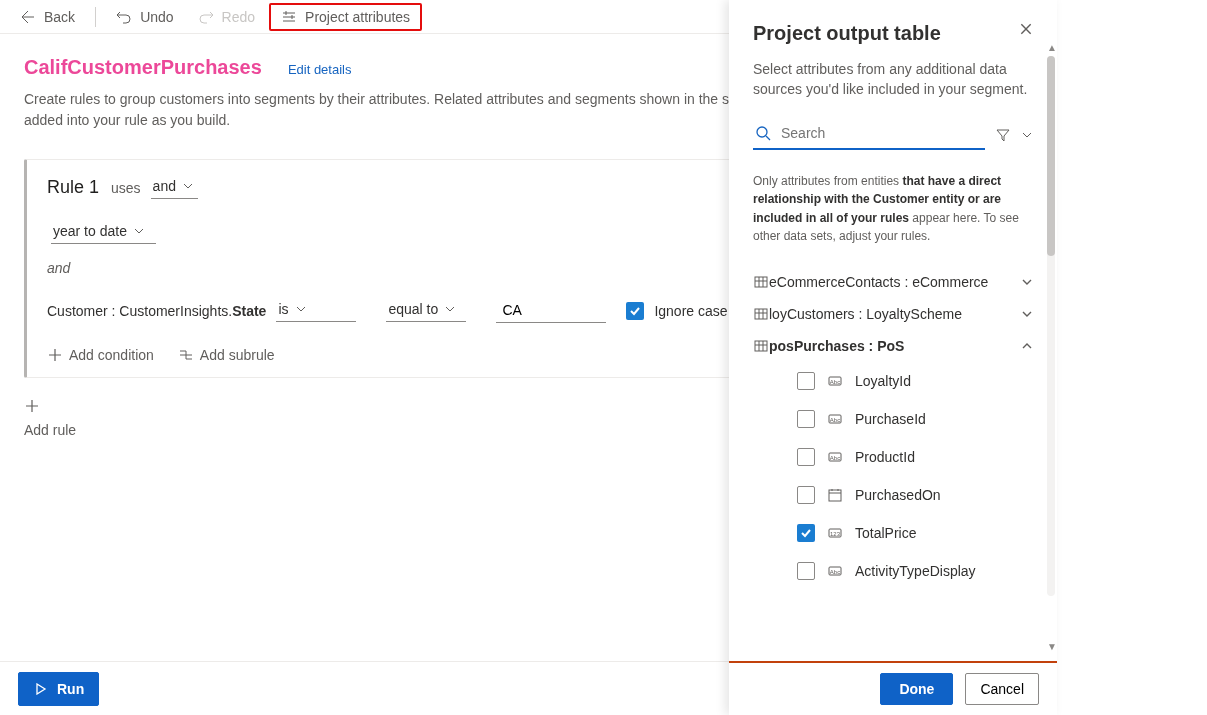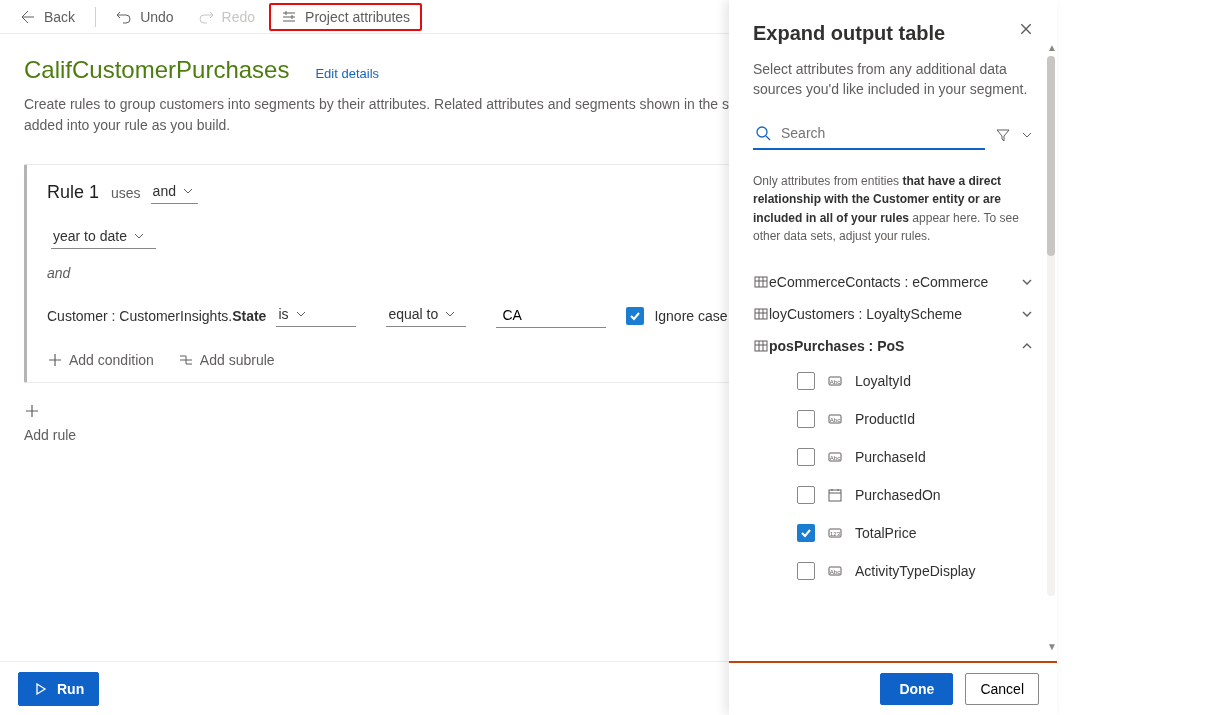--- a/index.html
+++ b/index.html
@@ -33,21 +33,21 @@
   .highlight-red { border:2px solid #e40d0d; }
   .icon { display:inline-flex; align-items:center; justify-content:center; width:16px; height:16px; }
   .icon svg { display:block; }
   .main-content {
     position:absolute;
     top:34px; left:0; right:0; bottom:54px;
     padding:22px 24px 24px 24px;
     overflow:auto;
   }
   .page-title-row { display:flex; align-items:baseline; gap:26px; margin-bottom:10px; }
-  .page-title { font-size:24px; font-weight:400; color:#4d7c0f; }
+  .page-title { font-size:20px; font-weight:700; color:#ec4899; }
   .link { color:#1664c0; font-size:13px; cursor:pointer; }
   .page-desc { color:#605e5c; font-size:14px; max-width:830px; line-height:1.5; margin-bottom:28px; }
   .rule-card {
     border:1px solid #edebe9;
     border-left:3px solid #b6b4b2;
     border-radius:2px;
     padding:16px 20px 14px 20px;
     width:840px;
   }
   .rule-header { display:flex; align-items:center; gap:10px; }
@@ -299,21 +299,21 @@
             </svg>
         </span>
         <span>Cancel</span>
       </button>
     </div>
   </div>
 
   <div class="panel">
     <div class="panel-body">
       <div class="panel-title-row">
-        <span class="panel-title">Expand output table</span>
+        <span class="panel-title">Project output table</span>
         <span class="close-x">
           <svg width="14" height="14" viewBox="0 0 12 12">
               <path d="M2 2 L10 10 M10 2 L2 10" stroke="#605e5c" stroke-width="1.2"></path>
             </svg>
         </span>
       </div>
       <div class="panel-desc">Select attributes from any additional data sources you'd like included in your segment.</div>
 
       <div class="panel-search">
         <div class="search-box">
@@ -377,29 +377,29 @@
               <text x="8" y="10.5" font-size="6" text-anchor="middle" fill="#605e5c">Abc</text>
             </svg>
             <span class="attr-label">LoyaltyId</span>
           </div>
           <div class="attr-item">
             <span class="checkbox empty"></span>
             <svg width="16" height="16" viewBox="0 0 16 16">
               <rect x="2" y="4" width="12" height="8" rx="1" stroke="#605e5c" fill="none"></rect>
               <text x="8" y="10.5" font-size="6" text-anchor="middle" fill="#605e5c">Abc</text>
             </svg>
-            <span class="attr-label">ProductId</span>
+            <span class="attr-label">PurchaseId</span>
           </div>
           <div class="attr-item">
             <span class="checkbox empty"></span>
             <svg width="16" height="16" viewBox="0 0 16 16">
               <rect x="2" y="4" width="12" height="8" rx="1" stroke="#605e5c" fill="none"></rect>
               <text x="8" y="10.5" font-size="6" text-anchor="middle" fill="#605e5c">Abc</text>
             </svg>
-            <span class="attr-label">PurchaseId</span>
+            <span class="attr-label">ProductId</span>
           </div>
           <div class="attr-item">
             <span class="checkbox empty"></span>
             <svg width="16" height="16" viewBox="0 0 16 16">
               <rect x="2" y="3" width="12" height="11" stroke="#605e5c" fill="none"></rect>
               <path d="M2 6 H14 M5 2 V4 M11 2 V4" stroke="#605e5c"></path>
             </svg>
             <span class="attr-label">PurchasedOn</span>
           </div>
           <div class="attr-item">

